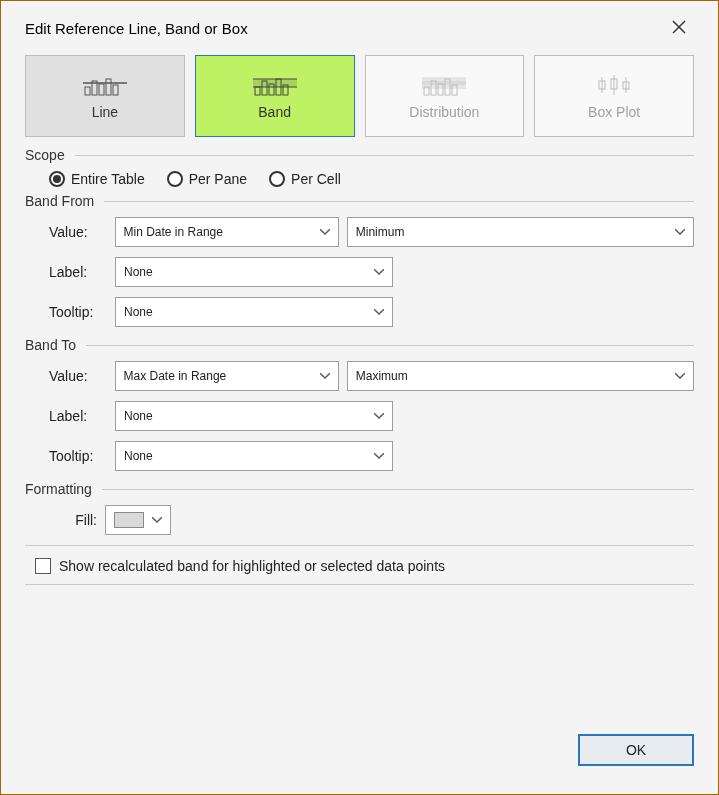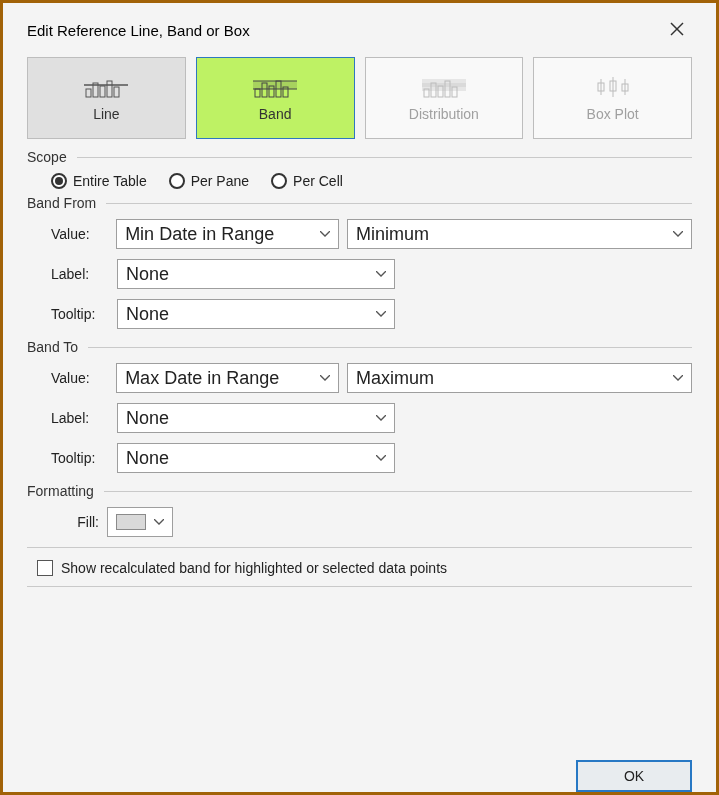--- a/index.html
+++ b/index.html
@@ -8,21 +8,21 @@
     padding: 0;
     font-family: "Segoe UI", Tahoma, sans-serif;
     font-size: 14px;
     color: #222;
     background: #fff;
   }
   .window {
     width: 719px;
     height: 795px;
     background: #f4f4f4;
-    border: 3px solid #a16207;
+    border: 1px solid #a16207;
     position: relative;
     padding: 12px 24px 18px 24px;
   }
   .titlebar {
     display: flex;
     align-items: center;
     justify-content: space-between;
     height: 30px;
     margin-bottom: 12px;
   }
@@ -127,21 +127,21 @@
   }
   .select {
     height: 30px;
     background: #fff;
     border: 1px solid #9e9e9e;
     display: flex;
     align-items: center;
     justify-content: space-between;
     padding: 0 8px;
     cursor: pointer;
-    font-size: 18px;
+    font-size: 12px;
     color: #222;
   }
   .select .val { white-space: nowrap; overflow: hidden; text-overflow: ellipsis; }
   .select .caret {
     margin-left: 8px;
     width: 10px; height: 6px;
   }
   .caret svg { display:block; }
 
   .w-226 { width: 226px; }
@@ -175,21 +175,21 @@
   .checkbox {
     width: 16px; height: 16px;
     border: 1.5px solid #555;
     background: #fff;
     cursor: pointer;
   }
 
   .footer {
     position: absolute;
     right: 24px;
-    bottom: 0;
+    bottom: 28px;
   }
   .ok-btn {
     width: 116px;
     height: 32px;
     background: #e8ecef;
     border: 2px solid #2778c4;
     display: flex;
     align-items: center;
     justify-content: center;
     cursor: pointer;

